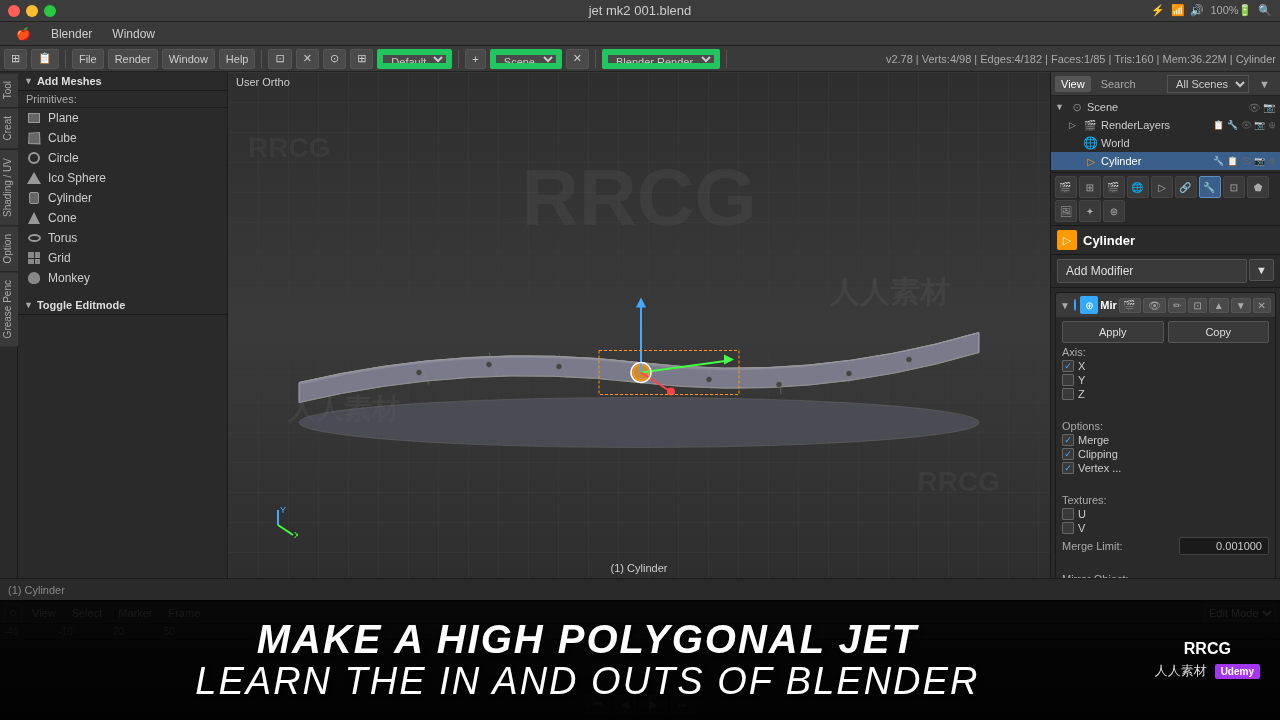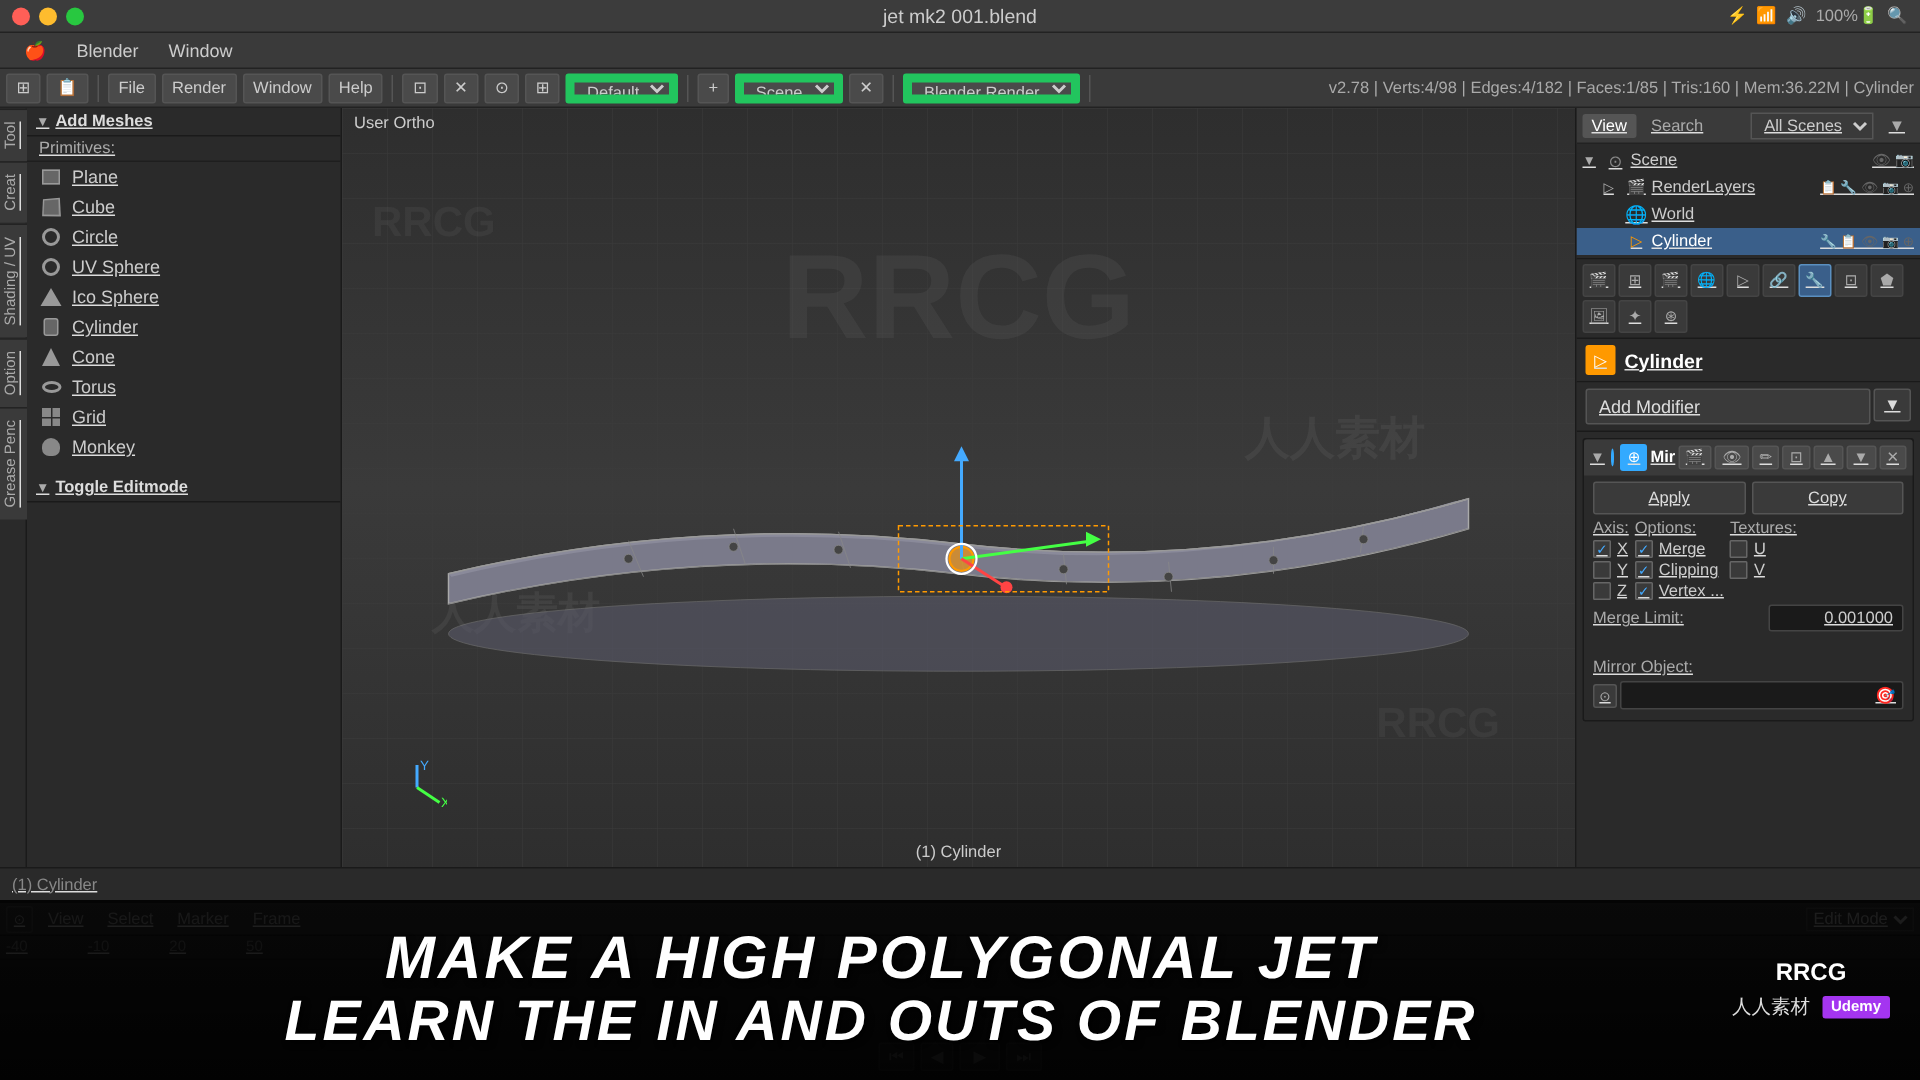--- a/index.html
+++ b/index.html
@@ -111,21 +111,20 @@
       color: #aaa;
       font-size: 11px;
       margin-left: auto;
     }
 
     
     #app-container {
       display: flex;
       flex-direction: column;
       height: calc(720px - 22px - 24px - 26px);
-      text-decoration: underline;
       
     }
 
     #viewport-area {
       display: flex;
       flex: 1;
       overflow: hidden;
     }
 
     
@@ -452,22 +451,23 @@
       color: #ddd;
       padding: 4px;
       font-size: 11px;
       cursor: pointer;
       border-radius: 2px;
       text-align: center;
     }
 
     .mod-section-row {
       display: flex;
-      gap: 4px;
+      gap: 20px;
       margin-bottom: 3px;
+      flex-direction: column;
     }
     .mod-col {
       display: flex;
       flex-direction: column;
       gap: 2px;
     }
     .mod-label {
       color: #aaa;
       font-size: 11px;
     }
@@ -629,21 +629,21 @@
       font-weight: 900;
       text-transform: uppercase;
       font-style: italic;
       letter-spacing: 2px;
       text-shadow: 2px 2px 4px rgba(0,0,0,0.8);
       line-height: 1.1;
     }
     .overlay-line2 {
       color: #fff;
       font-size: 38px;
-      font-weight: 700;
+      font-weight: 400;
       text-transform: uppercase;
       font-style: italic;
       letter-spacing: 2px;
       text-shadow: 2px 2px 4px rgba(0,0,0,0.8);
       line-height: 1.1;
     }
 
     #overlay-logo {
       display: flex;
       flex-direction: column;
@@ -791,26 +791,20 @@
         <span>Cube</span>
       </div>
       <div class="mesh-item">
         <div class="mesh-icon">
             <div class="icon-circle"></div>
           </div>
         <span>Circle</span>
       </div>
       <div class="mesh-item">
         <div class="mesh-icon">
-            <div class="icon-uvsphere"></div>
-          </div>
-        <span>UV Sphere</span>
-      </div>
-      <div class="mesh-item">
-        <div class="mesh-icon">
             <div class="icon-icosphere"></div>
           </div>
         <span>Ico Sphere</span>
       </div>
       <div class="mesh-item">
         <div class="mesh-icon">
             <div class="icon-cylinder"></div>
           </div>
         <span>Cylinder</span>
       </div>

